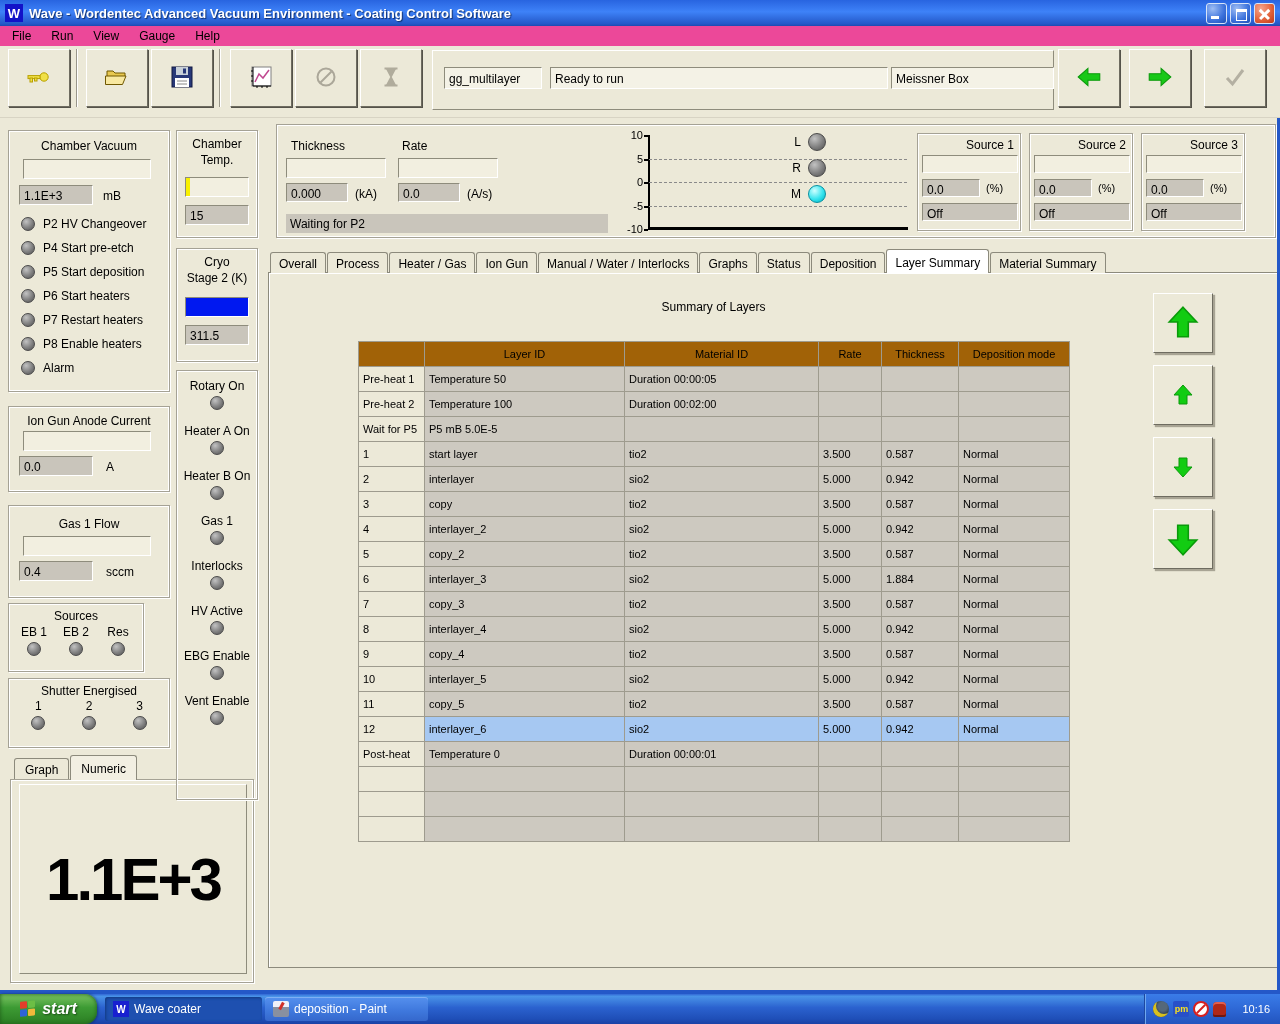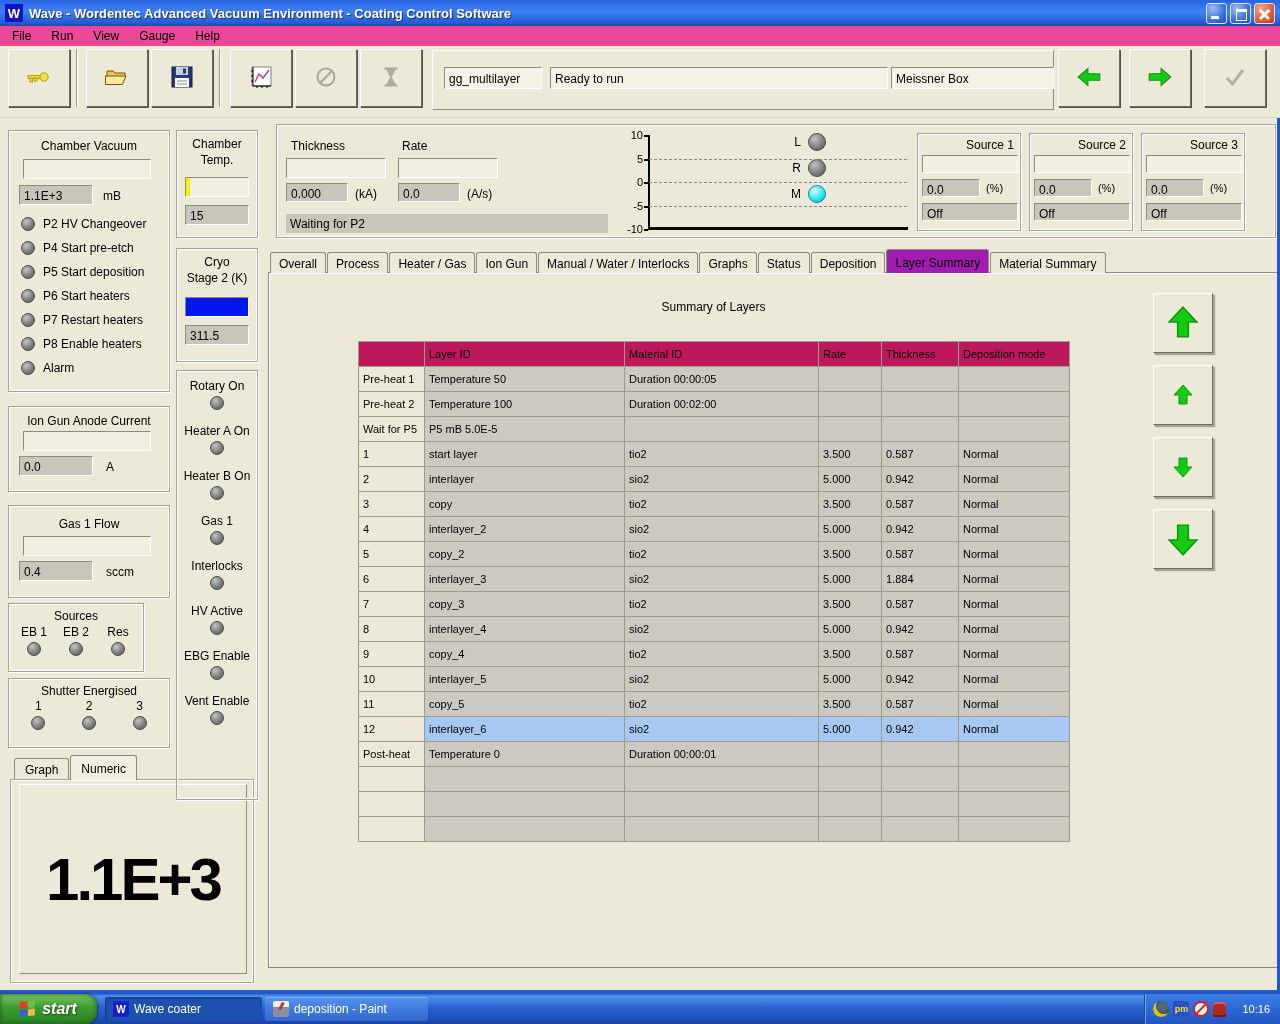--- a/index.html
+++ b/index.html
@@ -111,31 +111,31 @@
   .src-val { position:absolute; left:4px; top:45px; width:58px; height:18px; }
   .src-unit { position:absolute; left:68px; top:48px; font-size:11px; }
   .src-state { position:absolute; left:4px; top:69px; width:96px; height:18px; }
 
   
   #tabstrip { position:absolute; left:270px; top:249px; height:24px; display:flex;
     align-items:flex-end; z-index:3; }
   .tab { height:21px; padding:4px 8px 0; border:1px solid #8C8A7C; border-bottom:none;
     border-radius:3px 3px 0 0; background:#ECE9D8; margin-right:1px; font-size:12px;
     white-space:nowrap; }
-  .tab.active { height:24px; padding-top:6px; background:#a21caf; }
+  .tab.active { height:24px; padding-top:6px; background:#ffffff; }
   #content { left:268px; top:272px; width:1010px; height:696px; background:#ECE9D8;
     border:1px solid #8C8A7C; box-shadow: inset 1px 1px 0 #FFFFFF; }
   #summary-title { position:absolute; left:89px; top:27px; width:711px; text-align:center;
     font-size:12px; }
   #layer-table { position:absolute; left:89px; top:68px; border-collapse:collapse;
     table-layout:fixed; }
   #layer-table th, #layer-table td { border:1px solid #9E9B8E; height:25px;
     padding:0 4px; font-size:11px; font-weight:normal; text-align:left;
     overflow:hidden; white-space:nowrap; }
-  #layer-table th { background:#be185d; }
+  #layer-table th { background:#a16207;text-align:center; }
   #layer-table td { background:#CDC9C0; }
   #layer-table td.rowlabel { background:#ECE9D8; }
   #layer-table tr.hl td:not(.rowlabel) { background:#A6C8F2; }
   .navbtn { position:absolute; left:884px; width:60px; height:60px; background:#ECE9D8;
     border:1px solid; border-color:#FFFFFF #6E6C60 #6E6C60 #FFFFFF;
     box-shadow:2px 2px 1px #A8A494; display:flex; align-items:center; justify-content:center; }
 
   #bottom-border { left:0; top:990px; width:1280px; height:4px; background:#2458C8; }
   #right-border { left:1277px; top:118px; width:3px; height:872px; background:#2458C8; }
 

